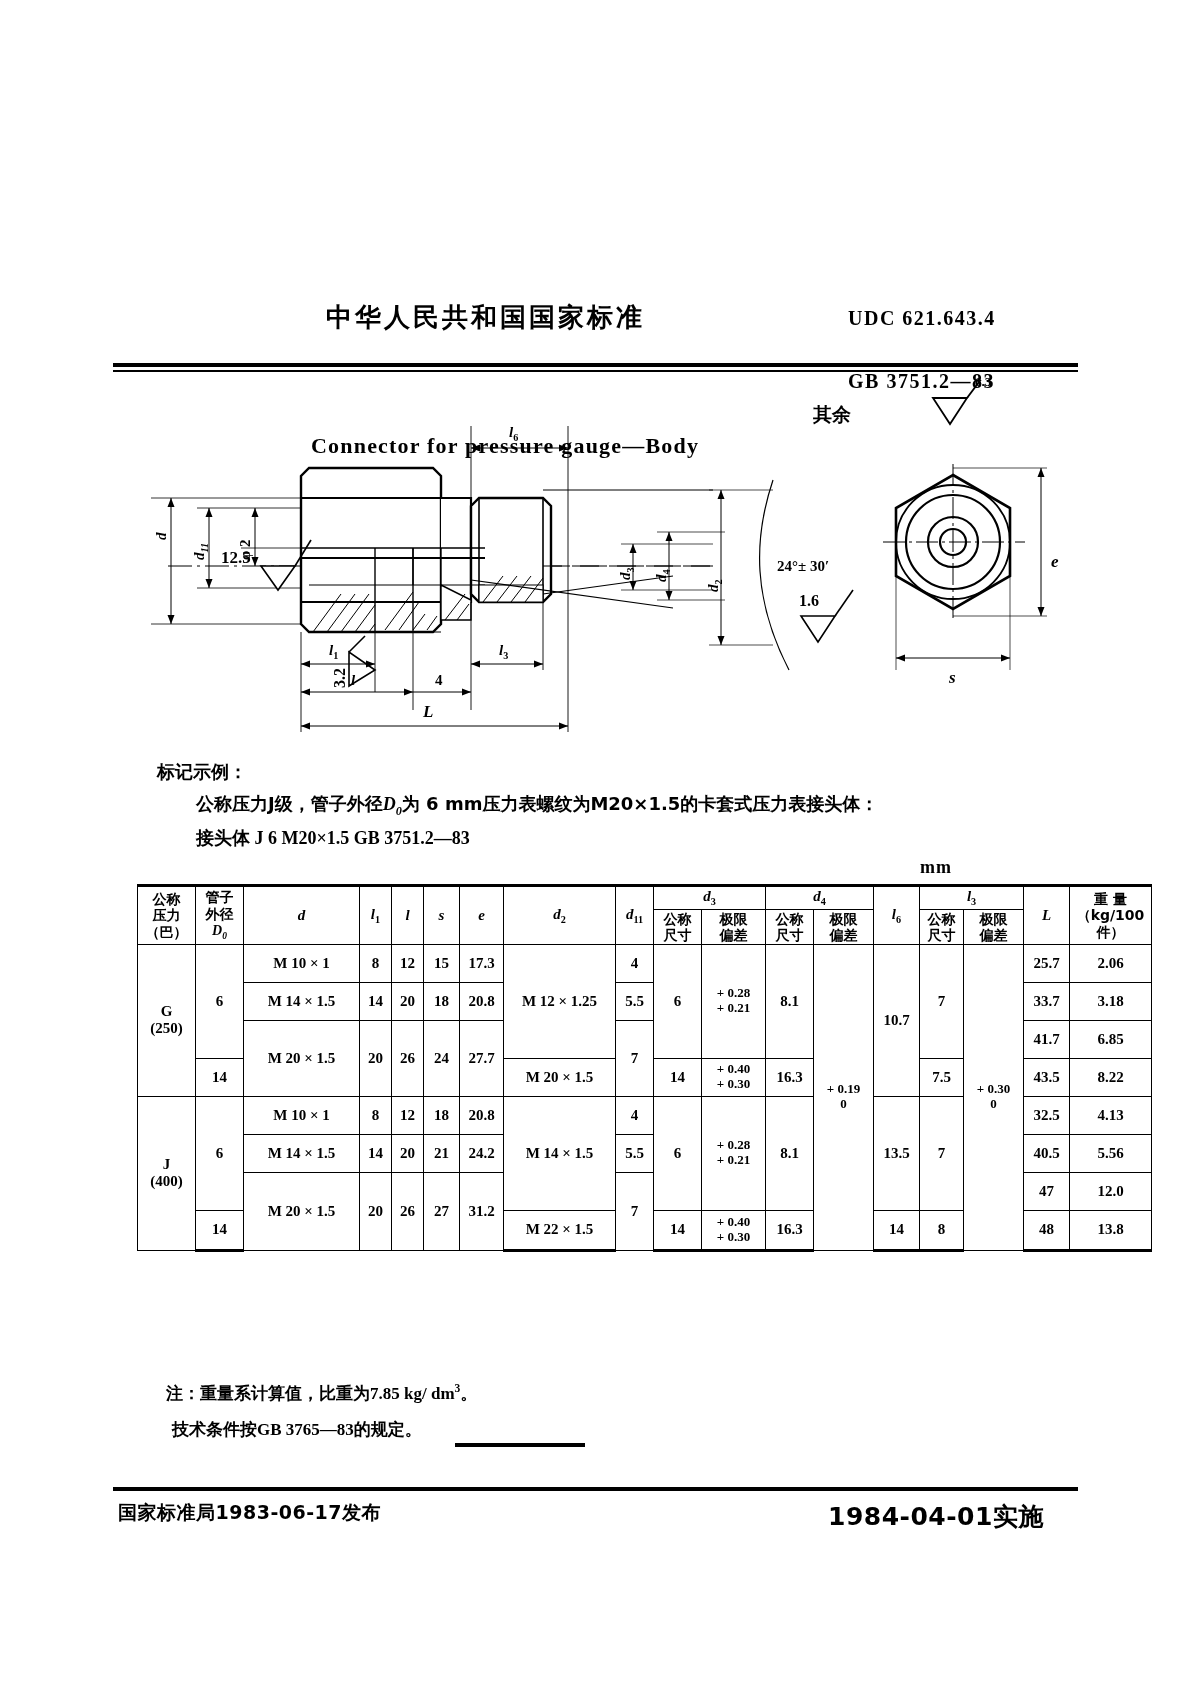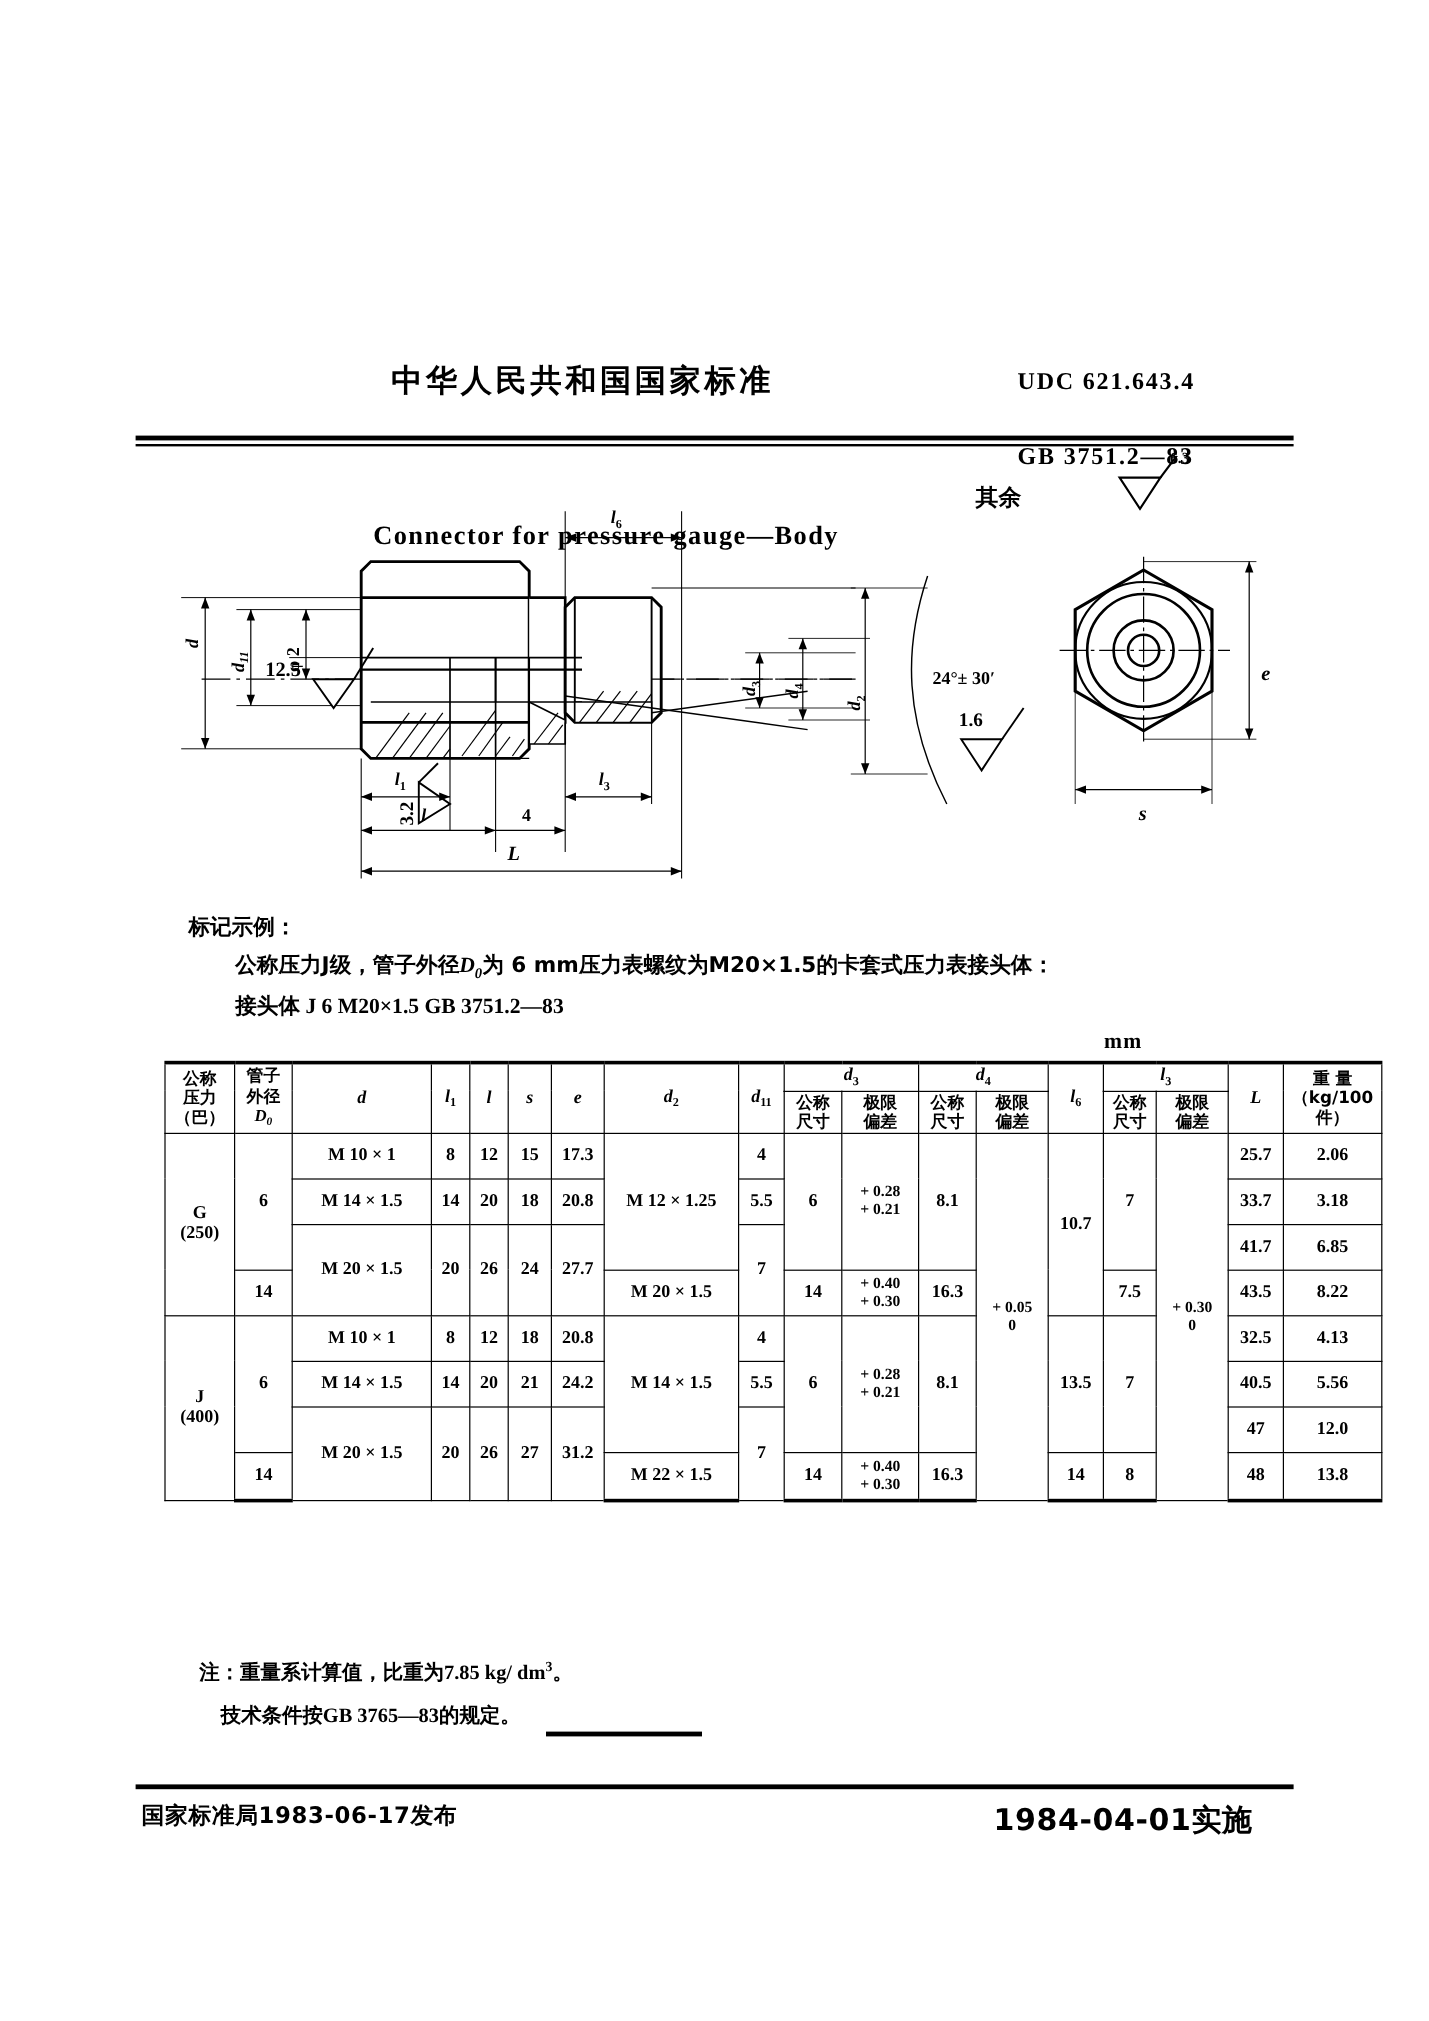--- a/index.html
+++ b/index.html
@@ -132,21 +132,21 @@
 
   
   .notes { position: absolute; left: 0; top: 1382px; width: 1191px; }
   .note-line {
     position: absolute;
     font-family: "DejaVu Sans", sans-serif;
     font-size: 17px; font-weight: bold; white-space: nowrap;
   }
   .note-line .ser { font-family: "Liberation Serif", serif; }
   .note1 { left: 166px; top: 0px; }
-  .note2 { left: 184px; top: 36px; }
+  .note2 { left: 172px; top: 36px; }
 
   
   .foot-dash {
     position: absolute; left: 455px; top: 1443px;
     width: 130px; height: 4px; background: #000;
   }
   .foot-rule {
     position: absolute; left: 113px; top: 1487px;
     width: 965px; height: 4px; background: #000;
   }
@@ -476,21 +476,21 @@
           <td>17.3</td>
           <td rowspan="3">M 12 × 1.25</td>
           <td>4</td>
           <td rowspan="3">6</td>
           <td rowspan="3" class="tol">
             <span>+ 0.28</span><br>
             <span>+ 0.21</span>
           </td>
           <td rowspan="3">8.1</td>
           <td rowspan="8" class="tol">
-            <span>+ 0.05</span><br>
+            <span>+ 0.19</span><br>
             <span>0</span>
           </td>
           <td rowspan="4">10.7</td>
           <td rowspan="3">7</td>
           <td rowspan="8" class="tol">
             <span>+ 0.30</span><br>
             <span>0</span>
           </td>
           <td>25.7</td>
           <td>2.06</td>

